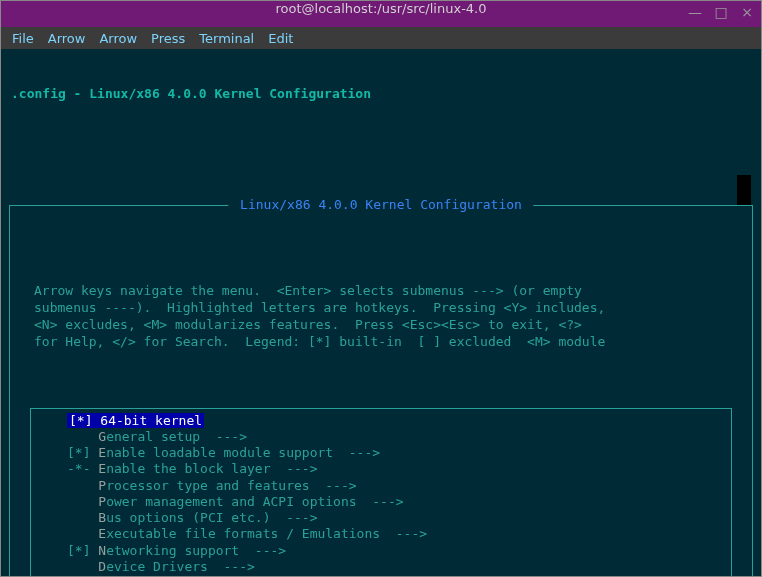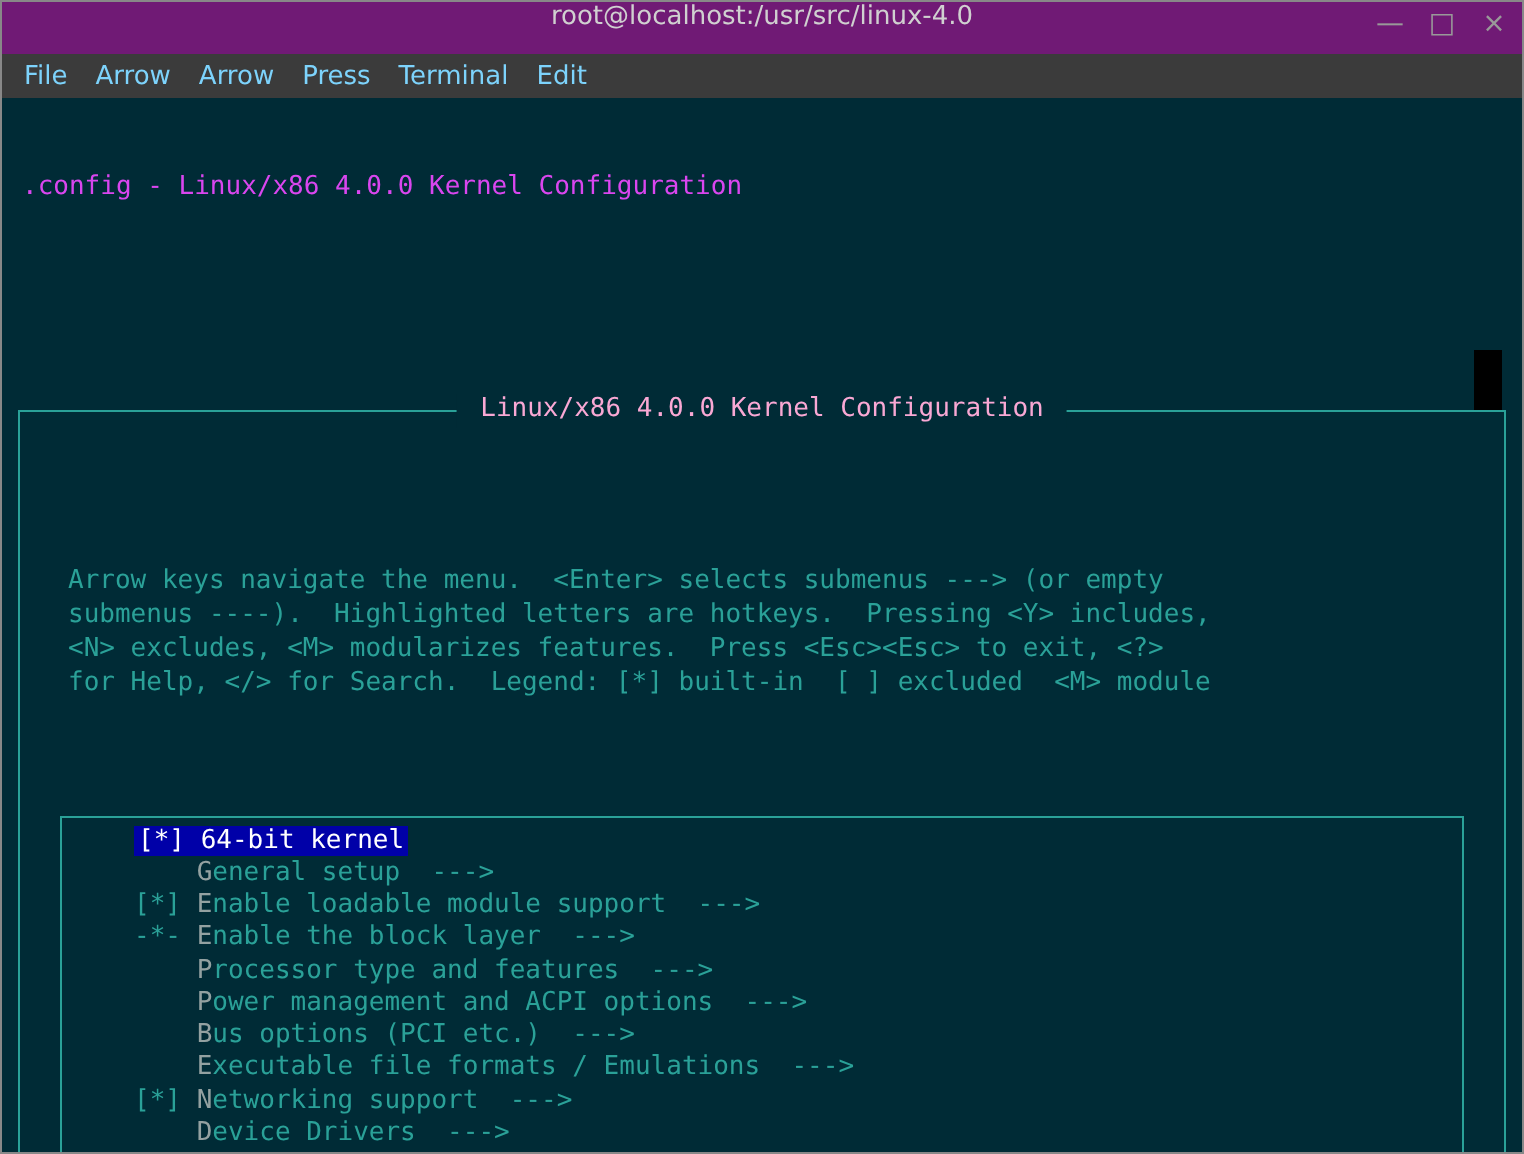--- a/index.html
+++ b/index.html
@@ -55,40 +55,40 @@
     .terminal {
       flex: 1;
       background: #002b36;
       color: #2aa198;
       padding: 4px 6px 6px 6px;
       line-height: 1.25;
       white-space: pre;
       position: relative;
       overflow: hidden;
     }
-    .cyan { color: #d946ef; }
+    .cyan { color: #14b8a6; font-weight: bold; }
     .hl { color: #93a1a1; }  
     .sel-row { background: #0000a8; color: #fff; padding: 0 2px; }
     .sel-row .hl { color: #fff; }
     .box {
       position: relative;
     }
     .box-outer {
       border: 1px solid #2aa198;
       margin: 2px 2px 0 2px;
       padding: 6px 10px 6px 10px;
     }
     .box-title {
       position: absolute;
       top: -9px;
       left: 50%;
       transform: translateX(-50%);
       background: #002b36;
       padding: 0 4px;
-      color: #f9a8d4;
+      color: #3b82f6;
     }
     .help-text {
       color: #2aa198;
       margin: 6px 14px 4px 14px;
       line-height: 1.3;
     }
     .inner-box {
       border: 1px solid #2aa198;
       margin: 4px 10px 2px 10px;
       padding: 4px 8px 4px 8px;

